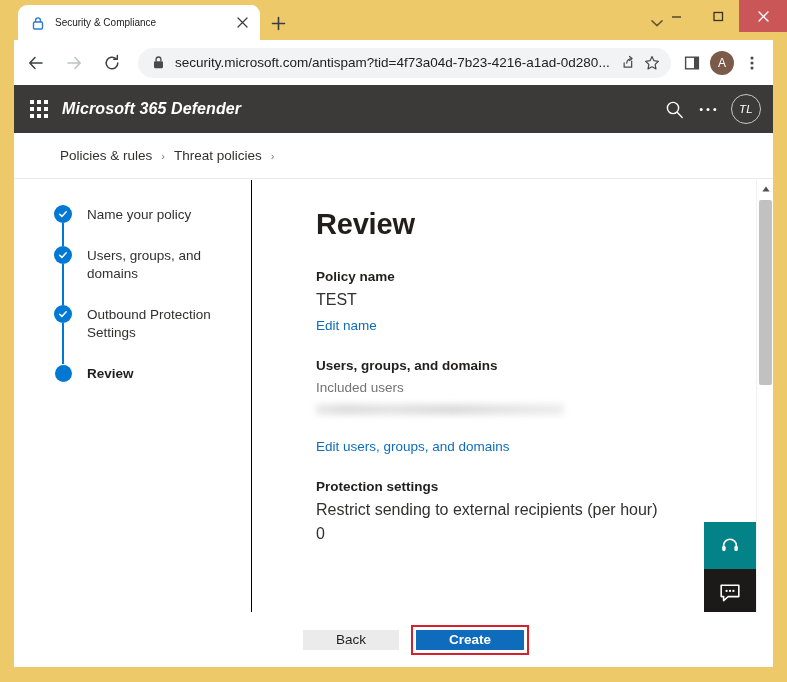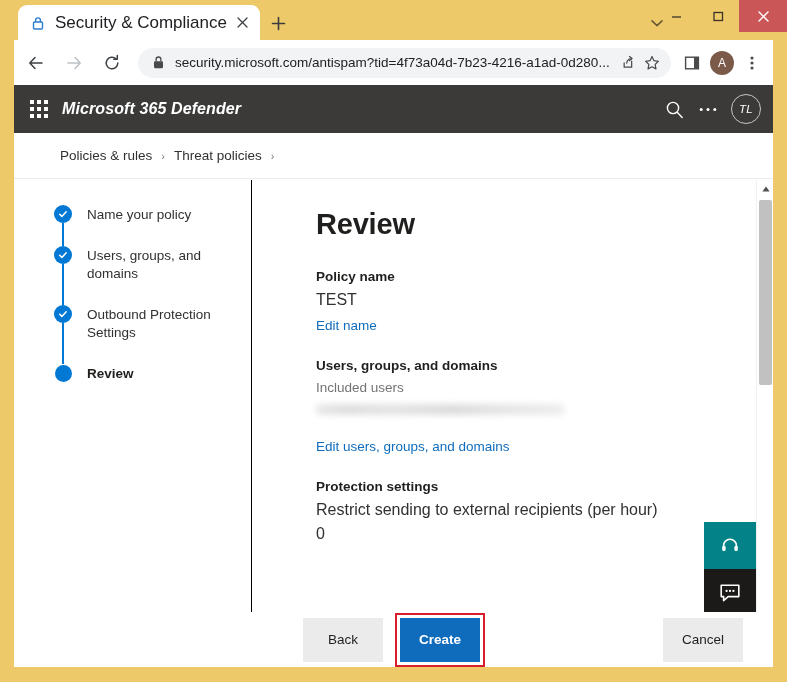--- a/index.html
+++ b/index.html
@@ -21,21 +21,21 @@
     position: absolute; left: 0; top: 0; width: 787px; height: 40px;
   }
   #tab {
     position: absolute; left: 18px; top: 5px; width: 242px; height: 35px;
     background: #ffffff;
     border-radius: 9px 9px 0 0;
     display: flex; align-items: center; padding: 0 8px;
   }
   #tab-favicon { width: 16px; height: 16px; margin: 0 9px 0 4px; flex: 0 0 auto; }
   #tab-title {
-    flex: 1 1 auto; font-size: 17px; color: #202124;
+    flex: 1 1 auto; font-size: 10px; color: #202124;
     white-space: nowrap; overflow: hidden; text-overflow: ellipsis;
   }
   #tab-close {
     width: 20px; height: 20px; flex: 0 0 auto;
     display: flex; align-items: center; justify-content: center;
     font-size: 14px; color: #3c4043; cursor: pointer;
   }
   #new-tab {
     position: absolute; left: 267px; top: 12px;
     width: 22px; height: 22px;
@@ -238,21 +238,21 @@
     cursor: pointer;
   }
 
   
   #footer {
     position: absolute; left: 0; bottom: 0; width: 759px; height: 55px;
     background: #ffffff;
     display: flex; align-items: center;
   }
   .btn {
-    height: 44px; min-width: 80px; padding: 0 18px;
+    height: 20px; min-width: 80px; padding: 0 32px;
     font-size: 13.5px; font-family: "Liberation Sans", sans-serif;
     border: 1px solid transparent; cursor: pointer;
     display: flex; align-items: center; justify-content: center;
   }
   .btn-std { background: #ebebeb; color: #201f1e; }
   .btn-primary { background: #0f6cbd; color: #ffffff; font-weight: 600; text-align: center; }
   #back-btn { margin-left: 289px; }
   #create-wrap {
     margin-left: 12px; padding: 3px;
     border: 2px solid #d6202e; background: transparent;
@@ -506,17 +506,16 @@
         <circle cx="11" cy="7.9" r="1.15" fill="#ffffff"></circle>
         <circle cx="14.4" cy="7.9" r="1.15" fill="#ffffff"></circle>
       </svg>
     </div>
 
     <div id="footer">
       <button id="back-btn" class="btn btn-std">Back</button>
       <div id="create-wrap">
         <button class="btn btn-primary">Create</button>
       </div>
-      <button id="cancel-btn" class="btn btn-std">Cancel</button>
     </div>
 
   </div>
 </div>
 
 </body></html>

